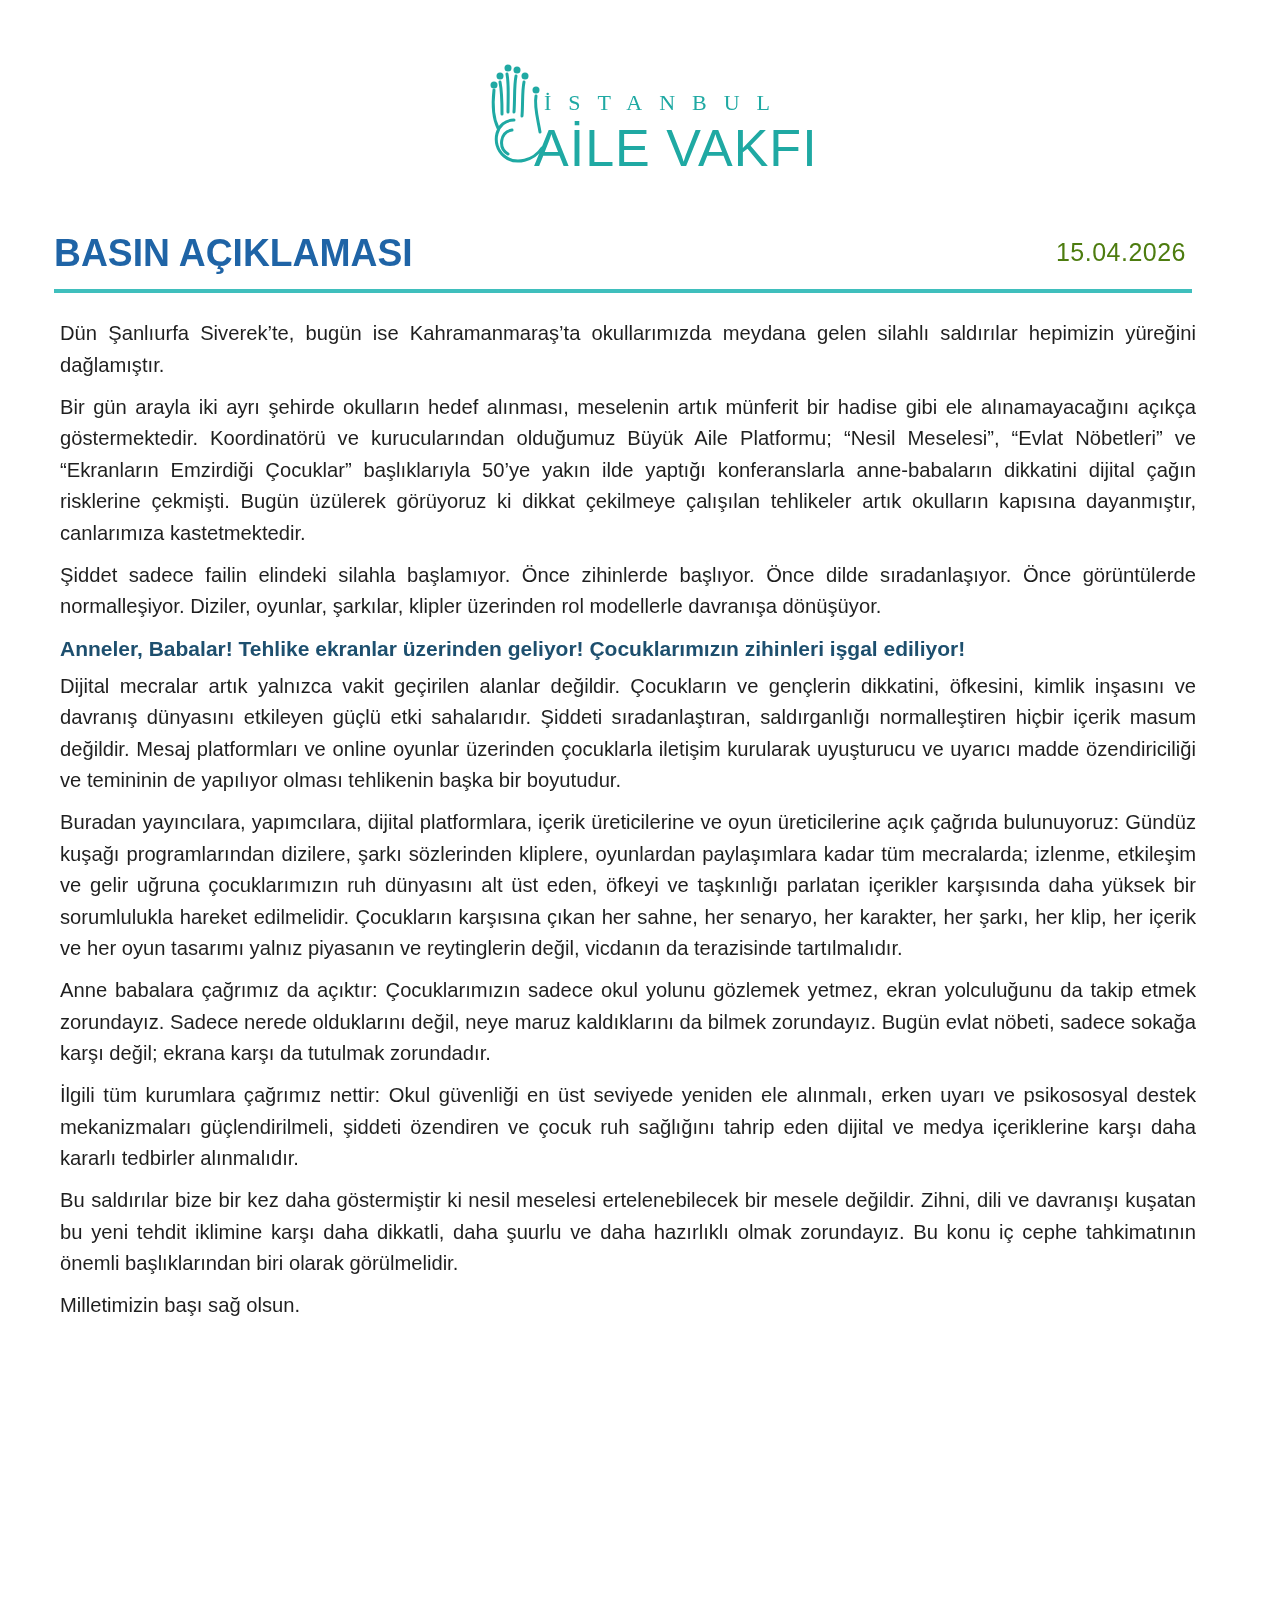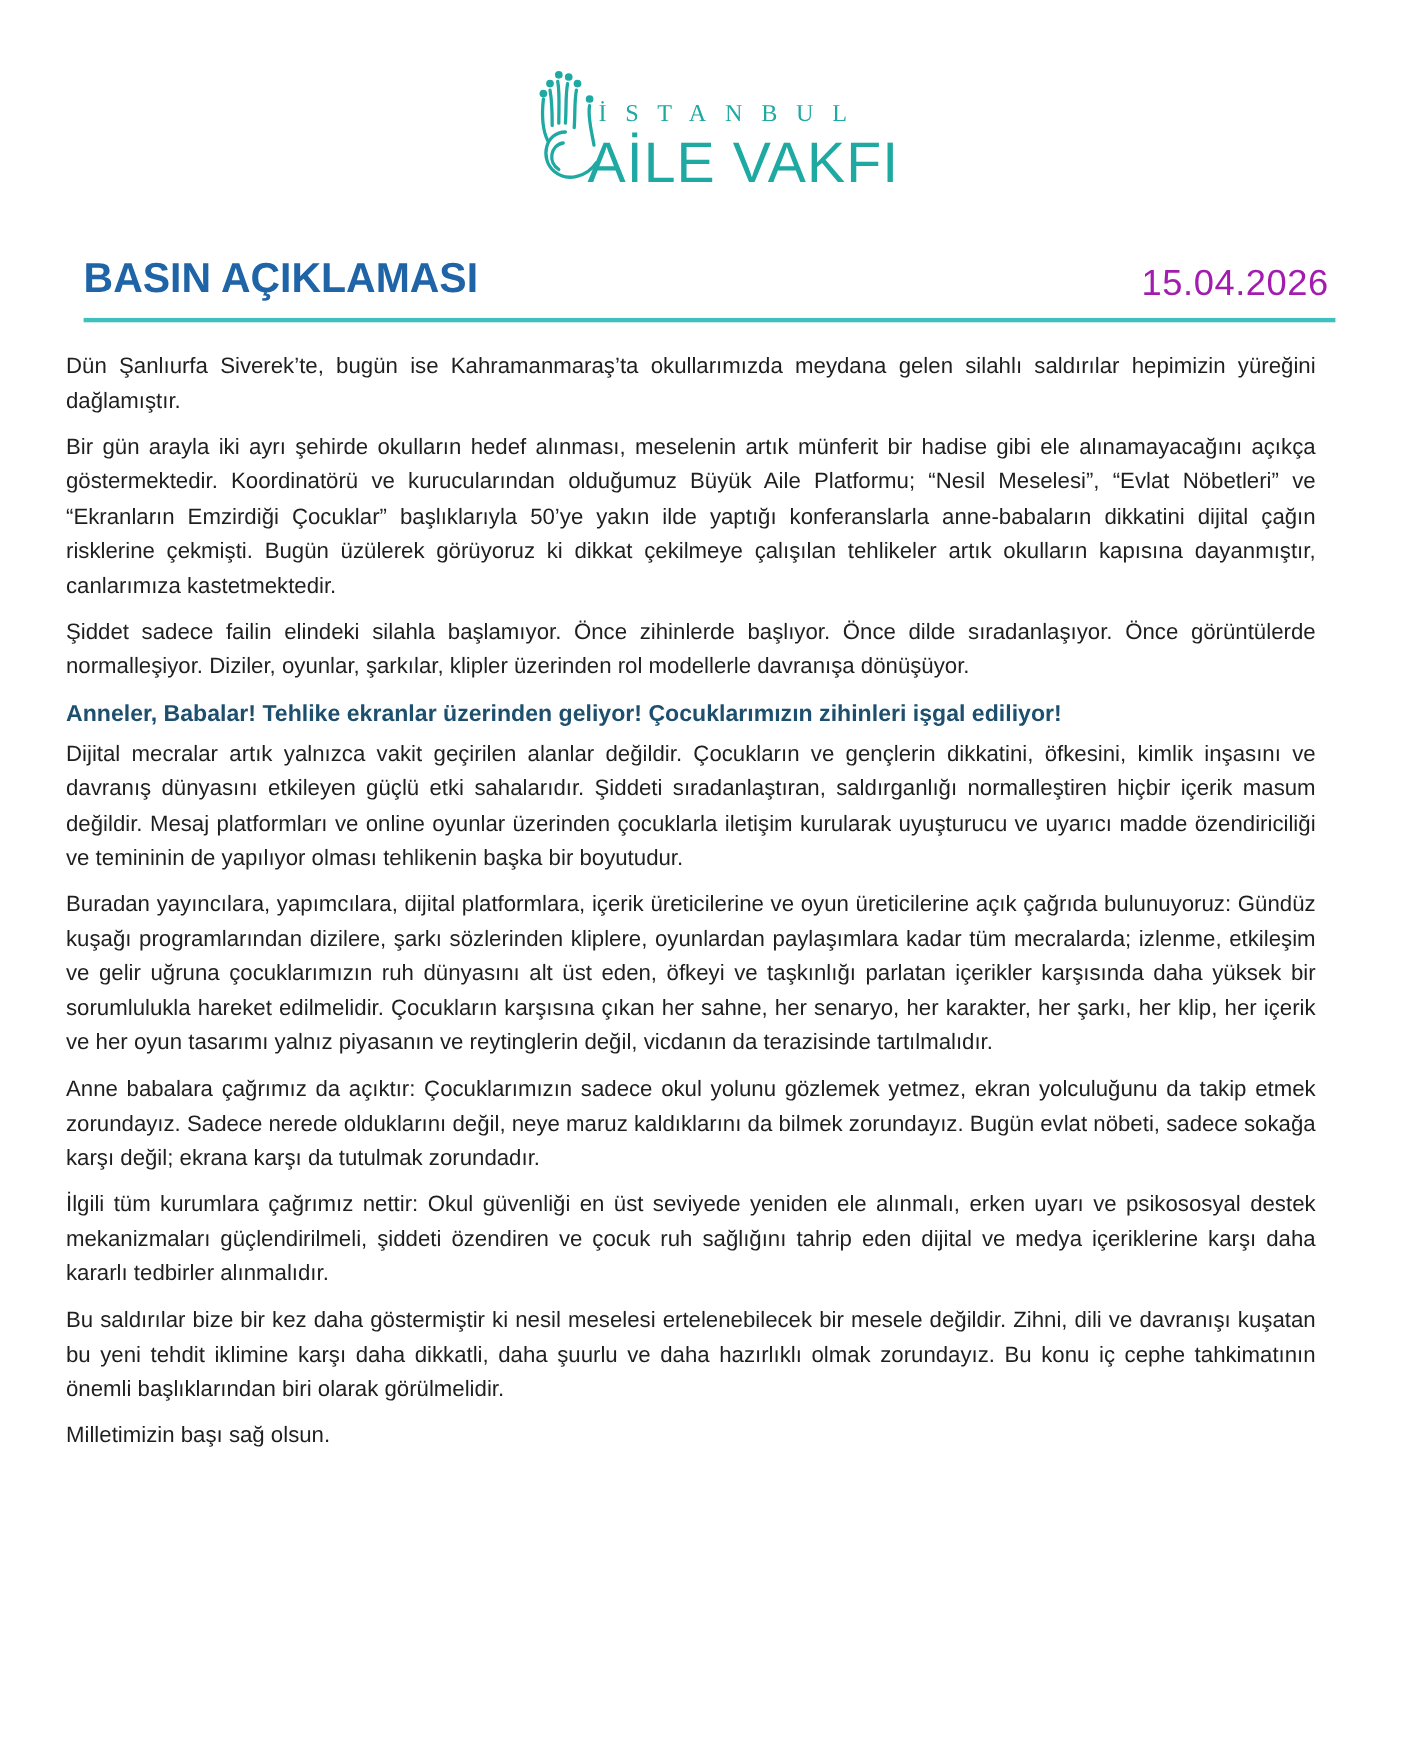--- a/index.html
+++ b/index.html
@@ -40,43 +40,43 @@
       left: 46px;
       top: 60px;
       font-family: Liberation Sans, sans-serif;
       font-size: 52px;
       color: #1fa9a3;
       white-space: nowrap;
       letter-spacing: 1px;
     }
     .header {
       position: absolute;
-      left: 76px;
+      left: 54px;
       top: 228px;
       width: 1140px;
       height: 66px;
     }
     .title {
       position: absolute;
       left: 0;
       top: 4px;
       font-family: "Liberation Sans", "DejaVu Sans", sans-serif;
       font-weight: 700;
       font-size: 38px;
       color: #1f64a6;
       letter-spacing: 0px;
       transform: scaleX(0.98);
       transform-origin: left;
     }
     .date {
       position: absolute;
       right: 8px;
       top: 10px;
-      font-size: 33px;
-      color: #a21caf;
+      font-size: 25px;
+      color: #4d7c0f;
       letter-spacing: 0.5px;
     }
     .rule {
       position: absolute;
       left: 0;
       top: 61px;
       width: 1138px;
       height: 4px;
       background: #3fbfbd;
     }

